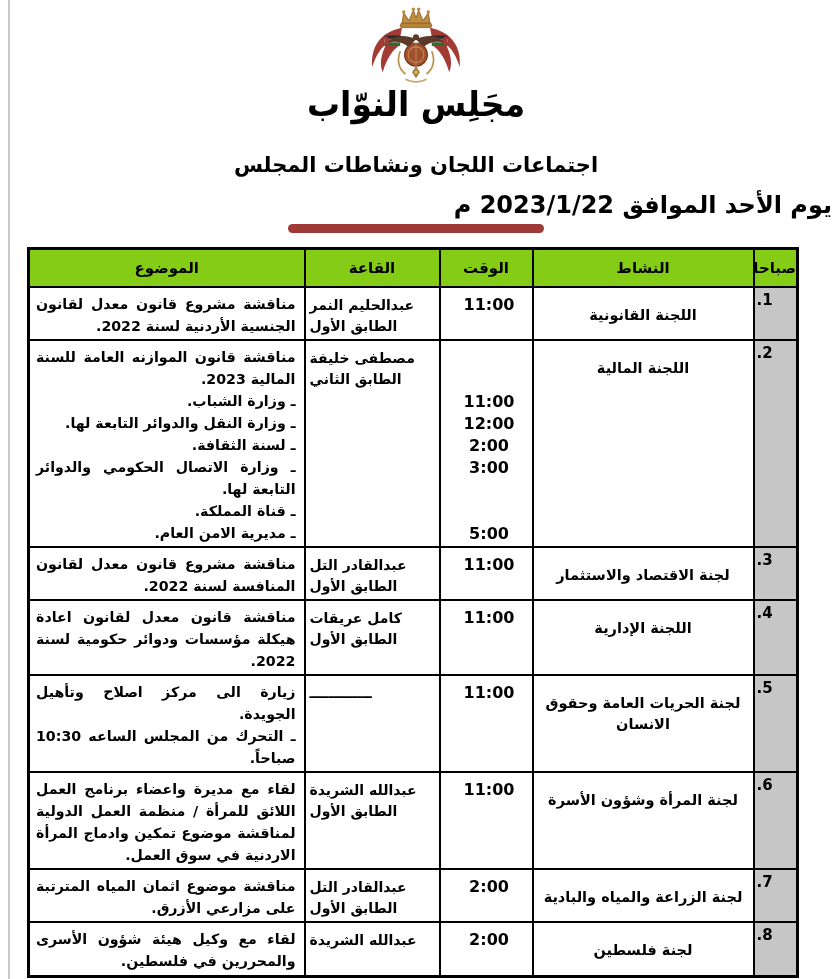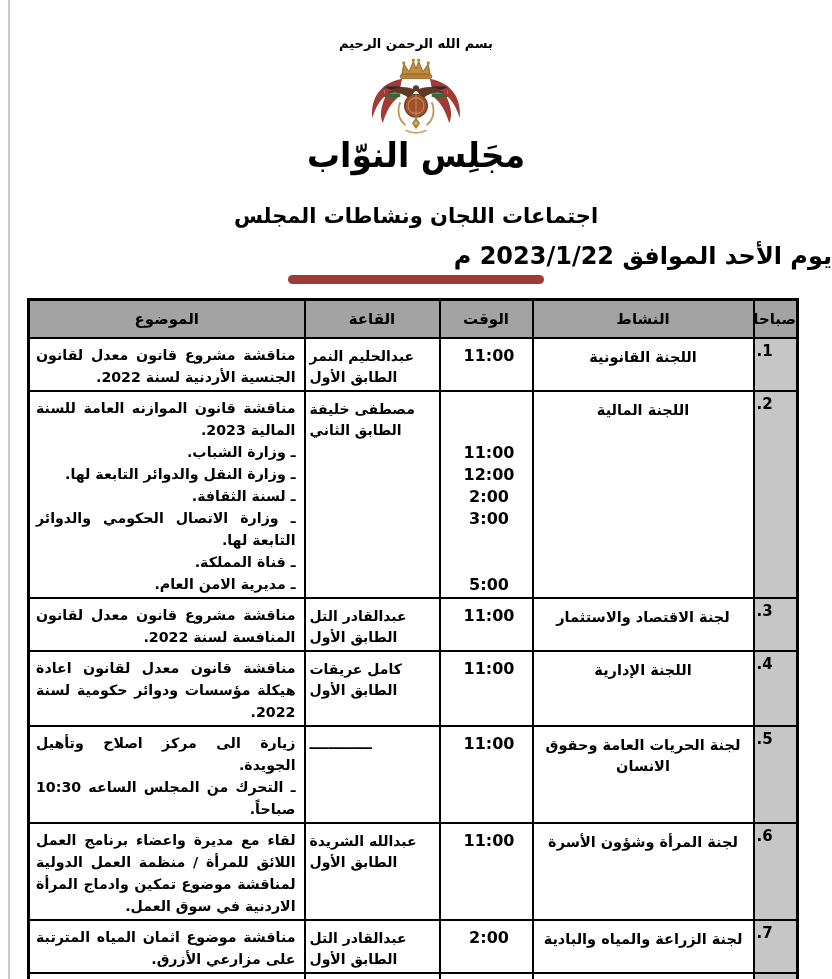--- a/index.html
+++ b/index.html
@@ -48,36 +48,36 @@
     border-collapse: collapse;
     width: 769px;
     margin: 14px 33px 0 30px;
     table-layout: fixed;
   }
   table.schedule, table.schedule td, table.schedule th {
     border: 2.5px solid #000;
   }
   table.schedule { border-width: 3px; }
   th {
-    background: #a3a3a3;
+    background: #84cc16;
     font-size: 15px; font-weight: bold;
     height: 38px; text-align: center;
   }
   td { vertical-align: top; font-weight: bold; }
   td.num-cell {
     background: #c6c6c6;
     font-size: 15px;
     text-align: left;
     direction: rtl;
     padding: 3px 3px 0 2px;
   }
   td.activity-cell {
     text-align: center;
     font-size: 14.5px;
-    padding: 8px 6px 0 6px;
+    padding: 17px 6px 0 6px;
     line-height: 21px;
   }
   td.time-cell { padding: 6px 2px 0 8px; }
   .tline {
     height: 22px; line-height: 22px;
     text-align: center;
     font-size: 16px;
   }
   td.hall-cell {
     text-align: left;
@@ -101,21 +101,20 @@
   tbody tr:nth-child(6) { height: 87px; }
   tbody tr:nth-child(7) { height: 50px; }
   tbody tr:nth-child(8) { height: 55px; }
 </style>
 </head>
 <body>
 
 <div class="page-edge"></div>
 
 <div class="top-area">
-  <div class="bismillah">بسم الله الرحمن الرحيم</div>
 
   <div class="emblem-wrap">
     <svg width="190" height="84" viewBox="0 0 200 96" xmlns="http://www.w3.org/2000/svg" aria-hidden="true">
 
       <path d="M84 22 L86 10 L92 19 L97 7 L100 16 L103 7 L108 19 L114 10 L116 22 Z" fill="#c08c3e" stroke="#8a5c20" stroke-width="1"></path>
       <circle cx="86" cy="9" r="2" fill="#c08c3e"></circle>
         <circle cx="97" cy="6" r="2" fill="#c08c3e"></circle>
         <circle cx="103" cy="6" r="2" fill="#c08c3e"></circle>
         <circle cx="114" cy="9" r="2" fill="#c08c3e"></circle>
       <rect x="82" y="22" width="36" height="5" rx="2" fill="#b5823a" stroke="#8a5c20" stroke-width="0.8"></rect>

